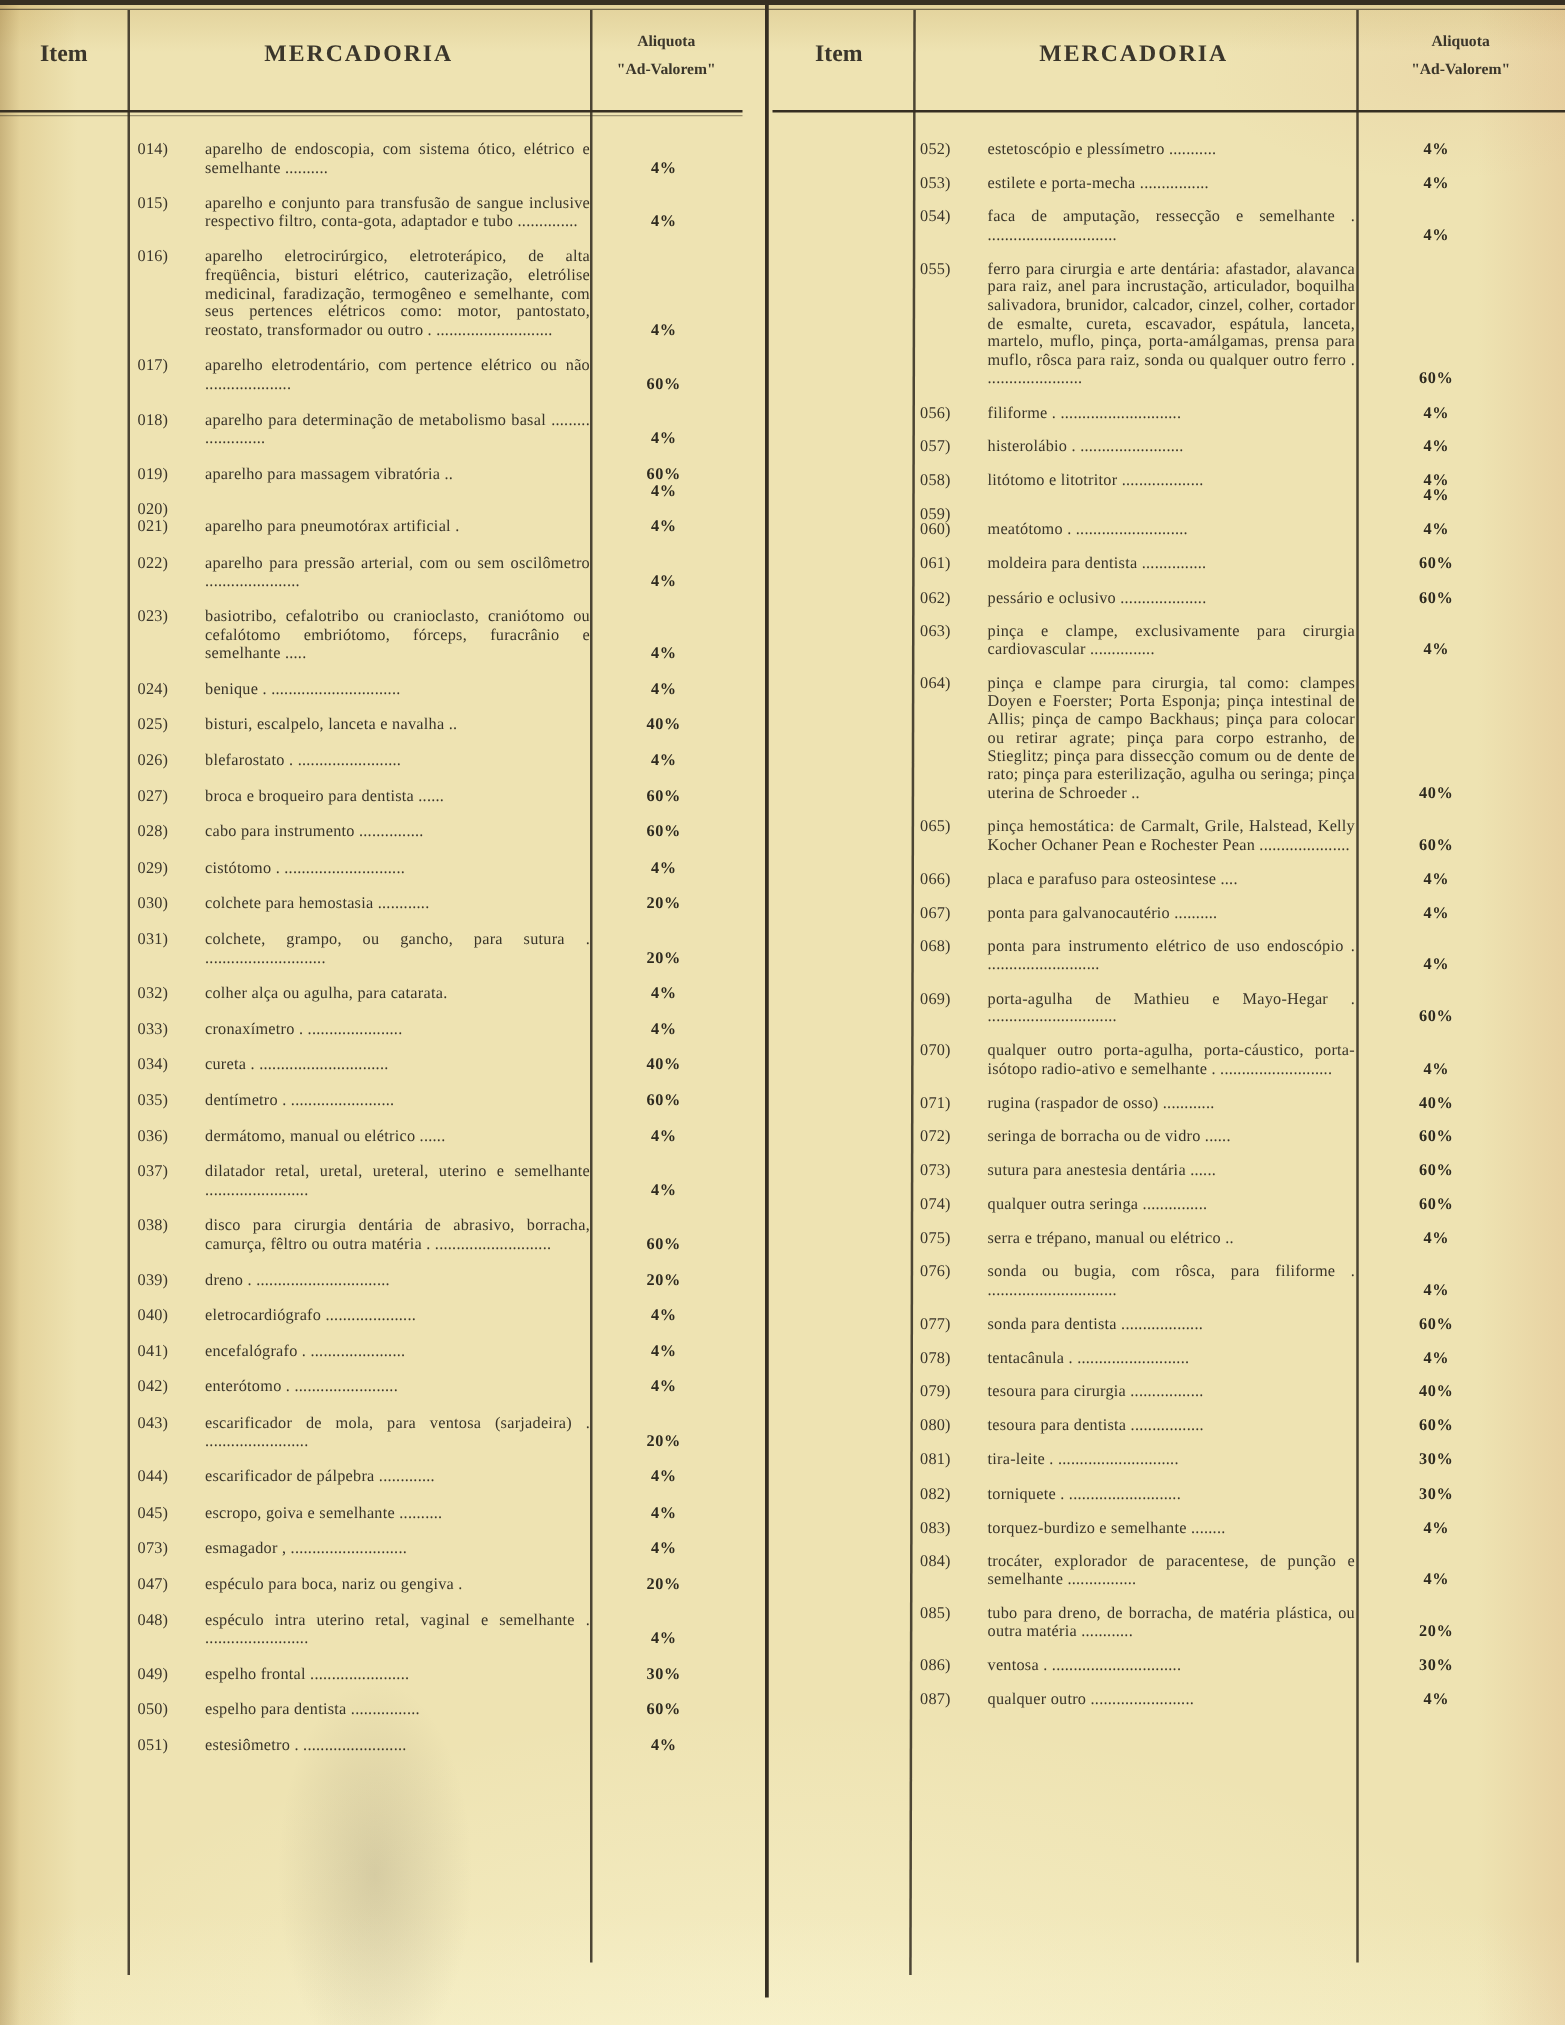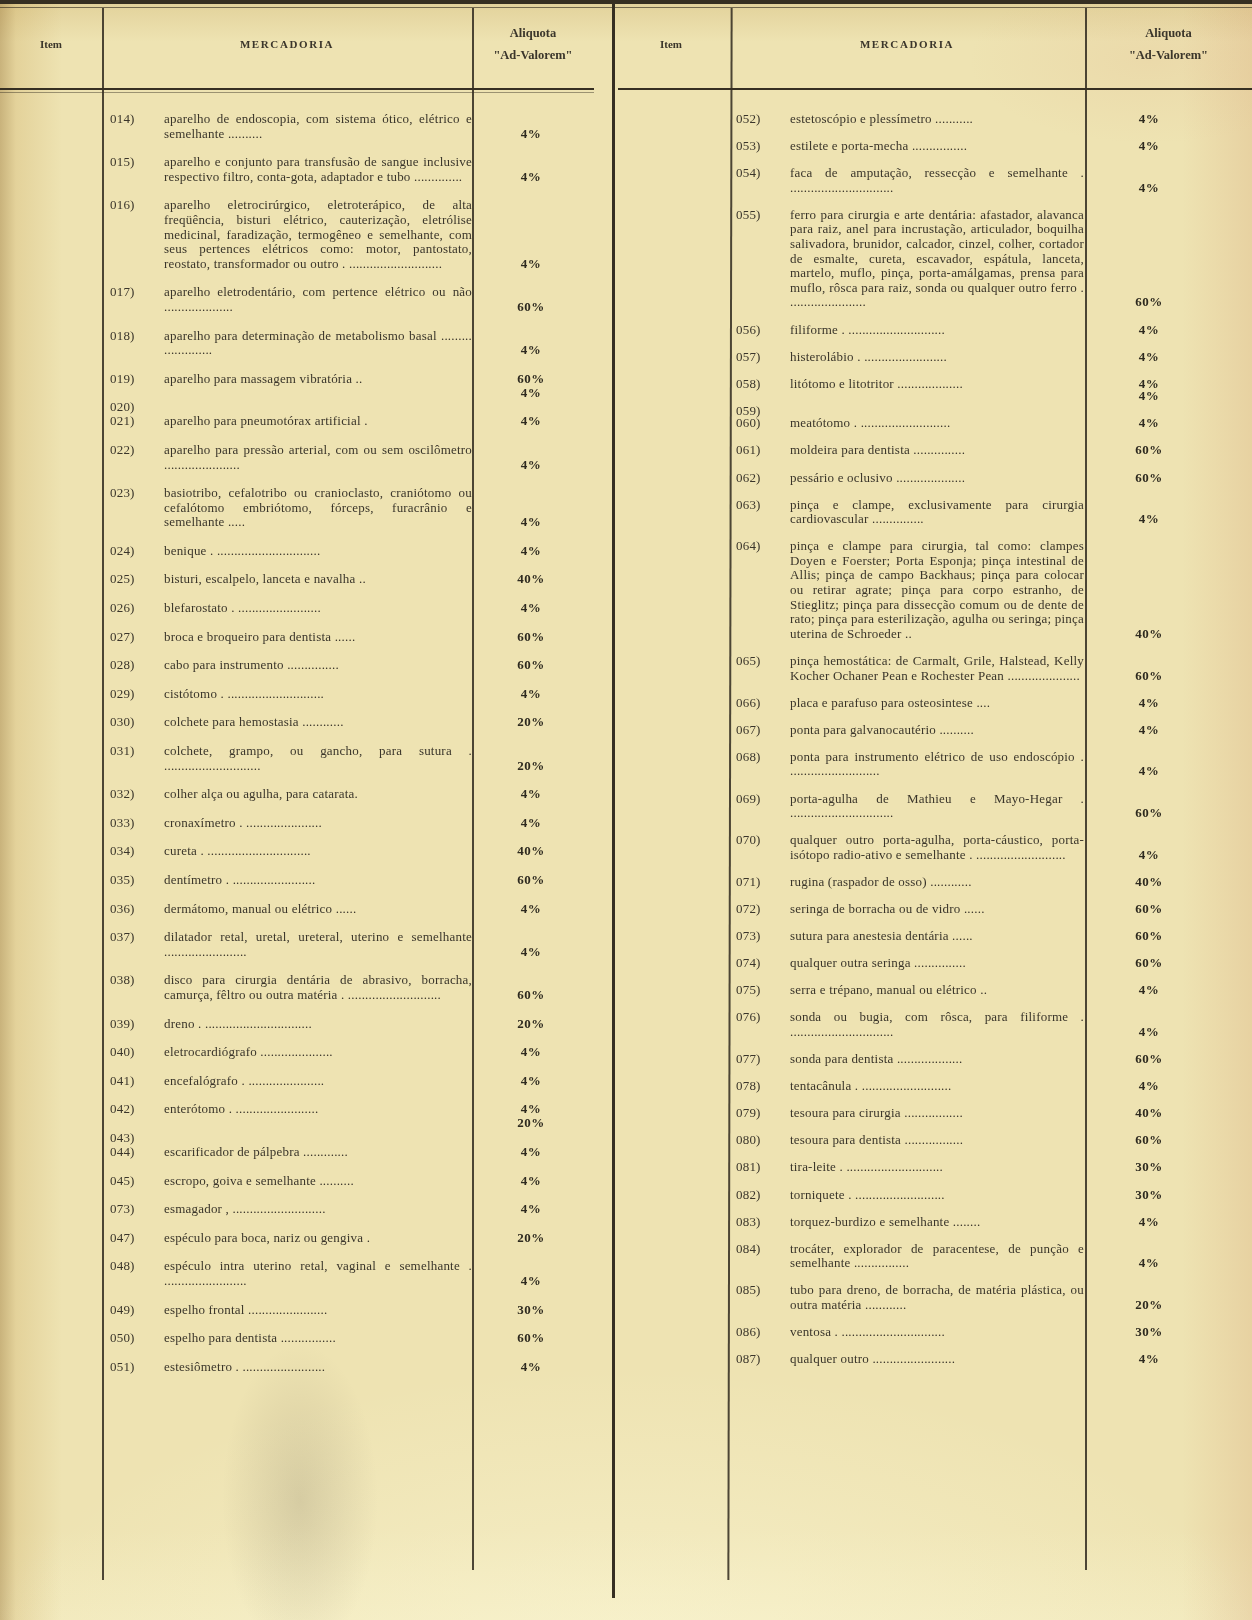--- a/index.html
+++ b/index.html
@@ -29,21 +29,21 @@
   .hl-left{left:0;top:88px;width:594px;height:2px;}
   .hl-left2{left:0;top:92px;width:594px;height:1px;opacity:.45;}
   .hl-right{left:618px;top:88px;width:634px;height:2px;}
   .v-left-item{left:102px;top:8px;width:2px;height:1572px;}
   .v-left-aliq{left:472px;top:8px;width:2px;height:1562px;}
   .v-center{left:612px;top:0;width:3px;height:1598px;}
   .v-right-item{left:729px;top:8px;width:2px;height:1572px;transform:rotate(.12deg);}
   .v-right-aliq{left:1085px;top:8px;width:2px;height:1562px;}
   
   .hdr-cell{position:absolute;top:0;height:88px;display:flex;align-items:center;justify-content:center;
-            font-weight:bold;font-size:11px;color:#3b362b;}
+            font-weight:bold;font-size:19px;color:#3b362b;}
   .hdr-item-l{left:0;width:102px;}
   .hdr-merc-l{left:102px;width:370px;letter-spacing:1.6px;}
   .hdr-aliq-l{left:472px;width:122px;flex-direction:column;gap:7px;font-size:12.5px;}
   .hdr-item-r{left:613px;width:116px;}
   .hdr-merc-r{left:729px;width:356px;letter-spacing:1.6px;}
   .hdr-aliq-r{left:1085px;width:167px;flex-direction:column;gap:7px;font-size:12.5px;}
   
   .col{position:absolute;top:112px;}
   .col-left{left:108px;width:482px;}
   .col-right{left:734px;width:496px;}
@@ -260,20 +260,21 @@
         </div>
 
         <div class="entry">
           <span class="num">042)</span>
           <span class="text">enterótomo . ........................</span>
           <span class="rate">4%</span>
         </div>
 
         <div class="entry">
           <span class="num">043)</span>
+          <span class="text">escarificador de mola, para ventosa (sarjadeira) . ........................</span>
           <span class="rate">20%</span>
         </div>
 
         <div class="entry">
           <span class="num">044)</span>
           <span class="text">escarificador de pálpebra .............</span>
           <span class="rate">4%</span>
         </div>
 
         <div class="entry">

